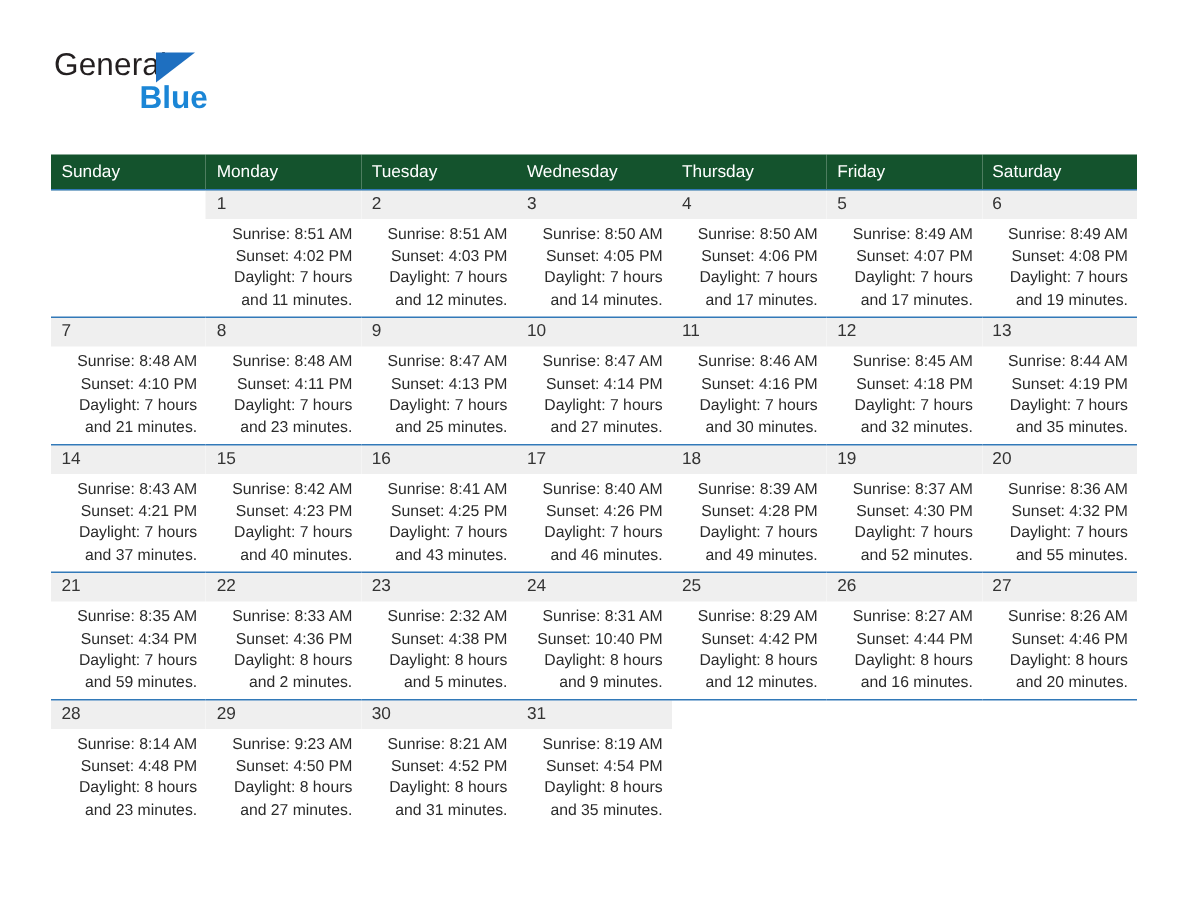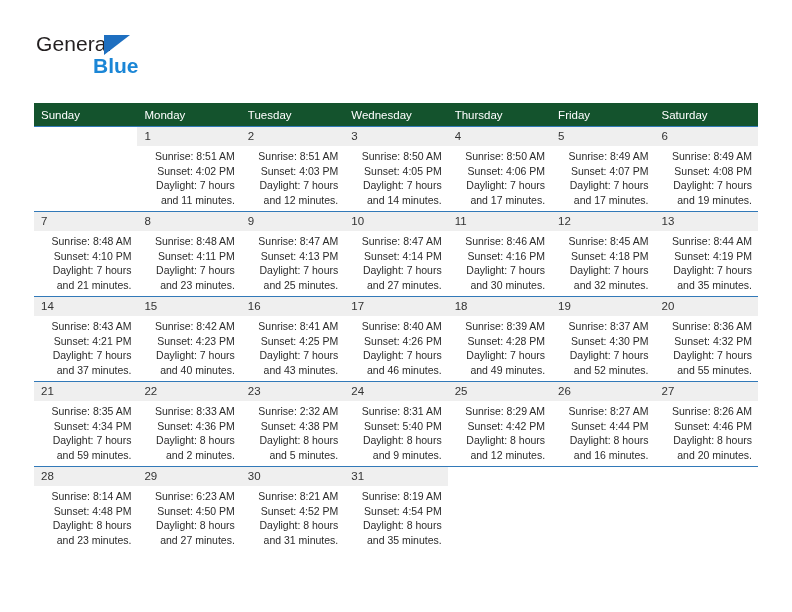--- a/index.html
+++ b/index.html
@@ -380,21 +380,21 @@
               <div>Sunrise: 2:32 AM</div>
               <div>Sunset: 4:38 PM</div>
               <div>Daylight: 8 hours</div>
               <div>and 5 minutes.</div>
             </div>
           </td>
           <td>
             <div class="daynum">24</div>
             <div class="info">
               <div>Sunrise: 8:31 AM</div>
-              <div>Sunset: 5:40 PM</div>
+              <div>Sunset: 10:40 PM</div>
               <div>Daylight: 8 hours</div>
               <div>and 9 minutes.</div>
             </div>
           </td>
           <td>
             <div class="daynum">25</div>
             <div class="info">
               <div>Sunrise: 8:29 AM</div>
               <div>Sunset: 4:42 PM</div>
               <div>Daylight: 8 hours</div>
@@ -426,21 +426,21 @@
             <div class="info">
               <div>Sunrise: 8:14 AM</div>
               <div>Sunset: 4:48 PM</div>
               <div>Daylight: 8 hours</div>
               <div>and 23 minutes.</div>
             </div>
           </td>
           <td>
             <div class="daynum">29</div>
             <div class="info">
-              <div>Sunrise: 6:23 AM</div>
+              <div>Sunrise: 9:23 AM</div>
               <div>Sunset: 4:50 PM</div>
               <div>Daylight: 8 hours</div>
               <div>and 27 minutes.</div>
             </div>
           </td>
           <td>
             <div class="daynum">30</div>
             <div class="info">
               <div>Sunrise: 8:21 AM</div>
               <div>Sunset: 4:52 PM</div>

